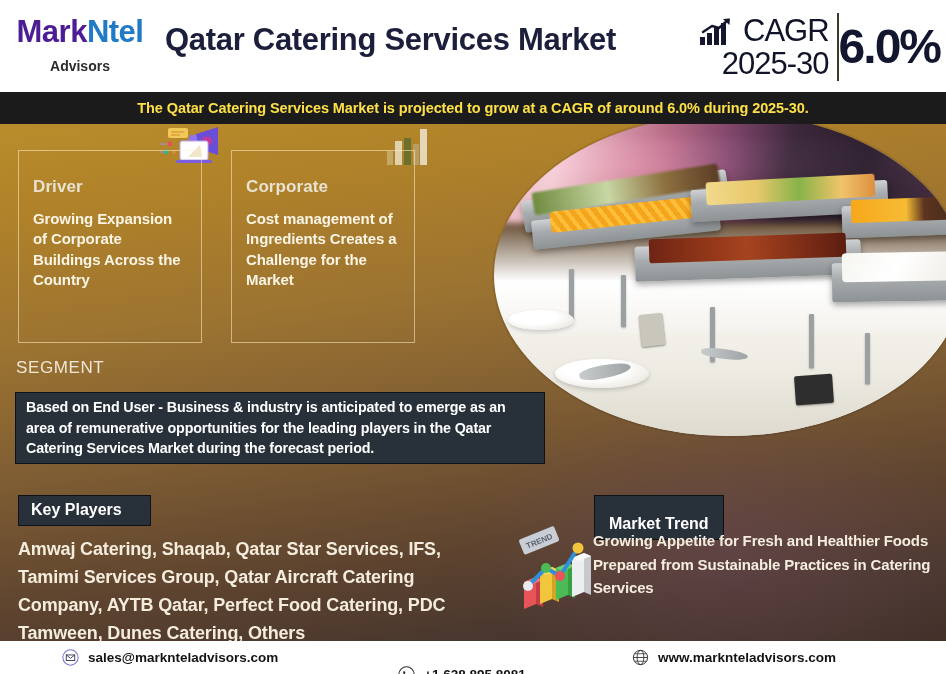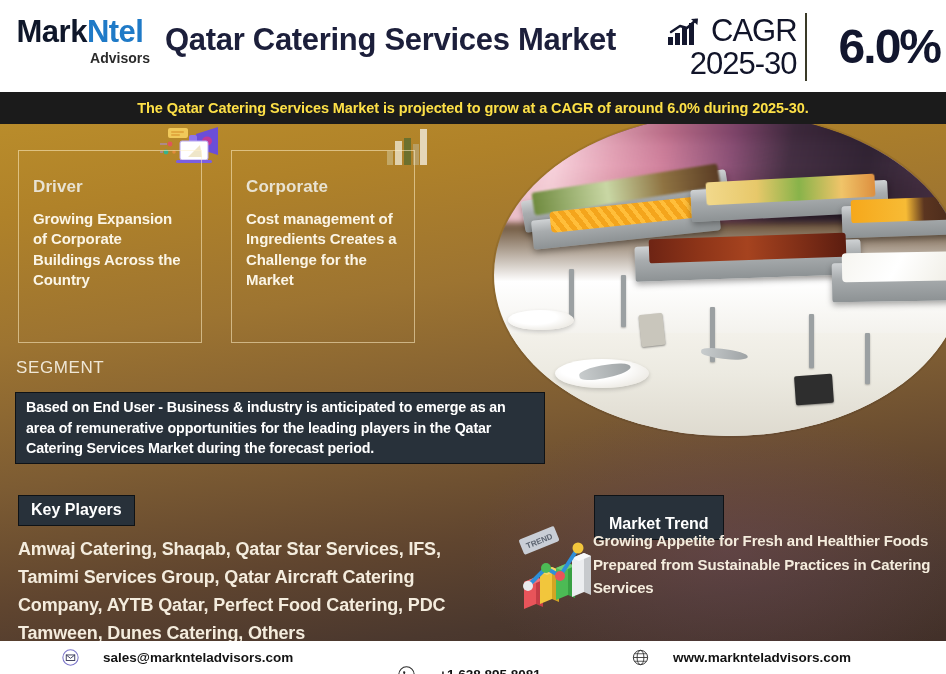--- a/index.html
+++ b/index.html
@@ -24,25 +24,25 @@
   }
   #logo-block{
     position:absolute; left:10px; top:16px;
     width:140px; text-align:center;
     line-height:1;
   }
   #logo-main{
     font-size:31px; font-weight:700; letter-spacing:-0.5px;
     font-family:"Liberation Sans", sans-serif;
   }
-  #logo-main .mark{ color:#0f172a; }
+  #logo-main .mark{ color:#4c1d95; }
   #logo-main .ntel{ color:#1f7ac7; }
   #logo-sub{
     font-size:14px; font-weight:600; color:#2b2b2b;
-    margin-top:4px; letter-spacing:0px;text-align:right;
+    margin-top:12px; letter-spacing:0px;
   }
   #header-title{
     position:absolute; left:165px; top:22px;
     width:520px;
     font-size:31px; font-weight:800; color:#1c1f3b;
     letter-spacing:-0.3px;
     white-space:nowrap;
   }
   #cagr-block{
     position:absolute; right:6px; top:8px;
@@ -55,21 +55,21 @@
   #cagr-row1{
     display:flex; align-items:flex-end; justify-content:flex-end; gap:10px;
   }
   #cagr-label{ font-size:31px; font-weight:500; letter-spacing:-1px; }
   #cagr-years{ font-size:31px; font-weight:500; letter-spacing:-1px; margin-top:2px;}
   #cagr-divider{
     width:2px; height:68px; background:#3a3a28;
   }
   #cagr-value{
     font-size:48px; font-weight:800; color:#12162e; letter-spacing:-2px;
-    padding-left:8px; line-height:1;margin-left:24px;
+    padding-left:0; line-height:1;
   }
 
   
   #subtitle-bar{
     position:absolute; left:0; top:92px; width:946px; height:32px;
     background:#1b1b1b;
     display:flex; align-items:center; justify-content:center;
   }
   #subtitle-text{
     color:#fde047; font-size:14.5px; font-weight:700;
@@ -243,21 +243,21 @@
   }
   #segment-text{
     font-size:14.3px; font-weight:700; color:#ffffff; line-height:1.46;
     letter-spacing:-0.15px;
   }
 
   
   #keyplayers-badge{
     position:absolute; left:18px; top:371px;
     background:#28313a; border:1px solid #0e1216;
-    padding:5px 12px 6px 12px;
+    padding:5px 28px 6px 12px;
   }
   #keyplayers-badge span{
     font-size:16px; font-weight:700; color:#ffffff;
   }
   #keyplayers-text{
     position:absolute; left:18px; top:412px; width:430px;
     font-size:18px; font-weight:700; color:#f4ecdd; line-height:1.55;
     letter-spacing:-0.15px;
   }
 
@@ -286,21 +286,21 @@
     white-space:nowrap; letter-spacing:0px;
   }
 
   
   #footer{
     position:absolute; left:0; top:641px; width:946px; height:33px;
     background:#ffffff;
     display:flex; align-items:center;
   }
   .foot-item{
-    position:absolute; display:flex; align-items:center; gap:24px;
+    position:absolute; display:flex; align-items:center; gap:9px;
     font-size:13.5px; font-weight:700; color:#131313;
   }
   #foot-email{ left:62px; }
   #foot-phone{ left:398px;margin-top:34px; }
   #foot-web{  left:632px; }
   .foot-icon{ width:17px; height:17px; flex:0 0 auto; }
 </style>
 </head>
 <body>
 

